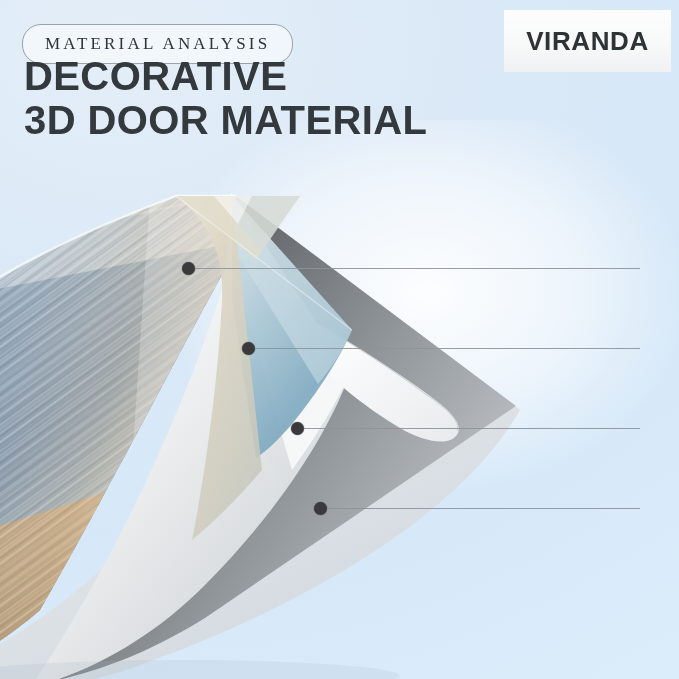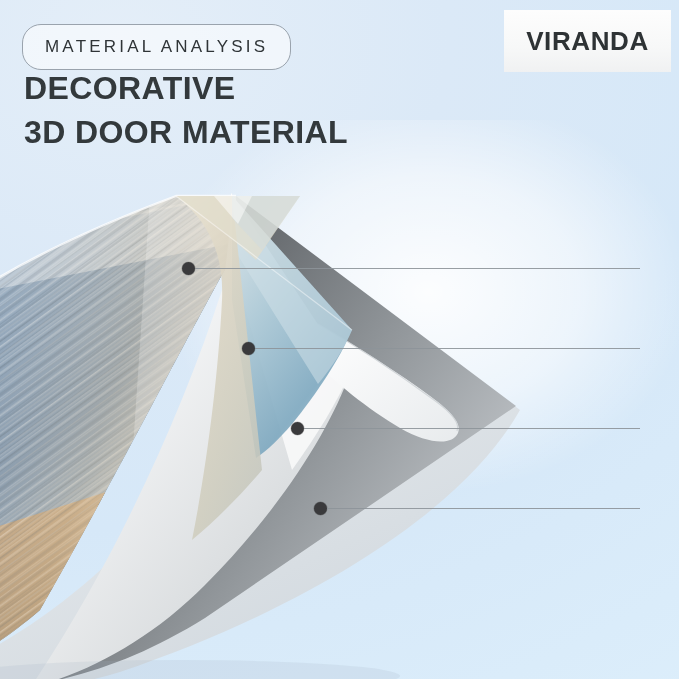--- a/index.html
+++ b/index.html
@@ -17,30 +17,31 @@
   
   .wash{
     position:absolute;left:120px;top:120px;width:560px;height:430px;
     background:radial-gradient(60% 60% at 55% 40%, rgba(255,255,255,.92) 0%, rgba(255,255,255,.55) 45%, rgba(255,255,255,0) 78%);
     pointer-events:none;
   }
 
   
   .pill{
     position:absolute;left:22px;top:24px;
-    height:46px;padding:0 22px;
+    height:40px;padding:0 22px;
     border:1.6px solid #9aa3ad;border-radius:19px;
     background:rgba(255,255,255,.55);
     display:flex;align-items:center;justify-content:flex-end;
     font-size:17px;letter-spacing:3.2px;color:#2f3437;font-weight:400;
     box-sizing:border-box;
+    font-family:Liberation Serif, serif;
   }
   .title{
-    position:absolute;left:24px;top:66px;width:520px;
-    color:#33393c;font-weight:700;font-size:32px;line-height:44px;
+    position:absolute;left:24px;top:54px;width:520px;
+    color:#33393c;font-weight:700;font-size:40px;line-height:44px;
     letter-spacing:.4px;
   }
   .title div{white-space:nowrap;}
 
   .logo{
     position:absolute;left:504px;top:10px;width:167px;height:62px;
     background:linear-gradient(180deg,#fdfdfd 0%,#f7f8f8 60%,#f0f1f2 100%);
     display:flex;align-items:center;justify-content:center;
   }
   .logo span{

